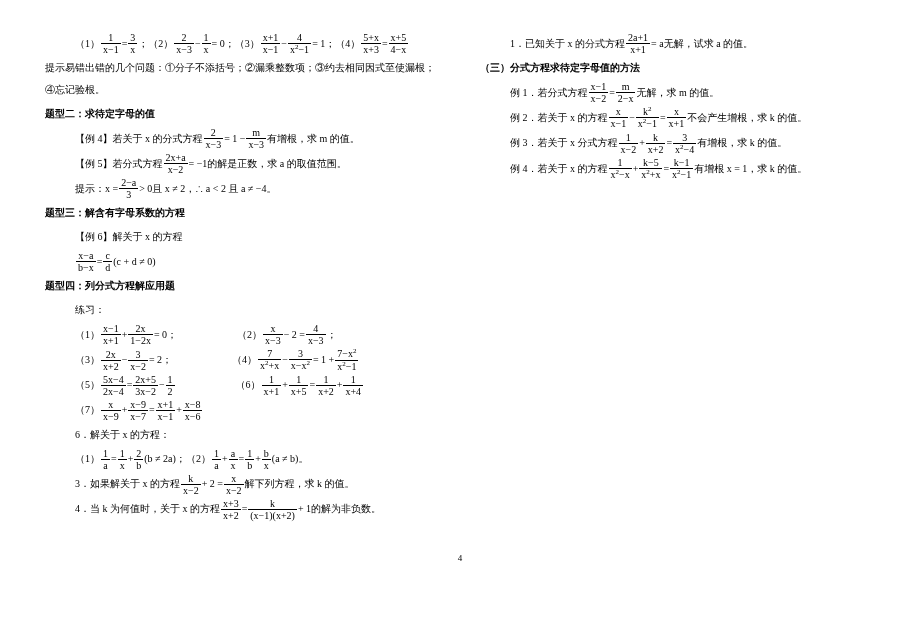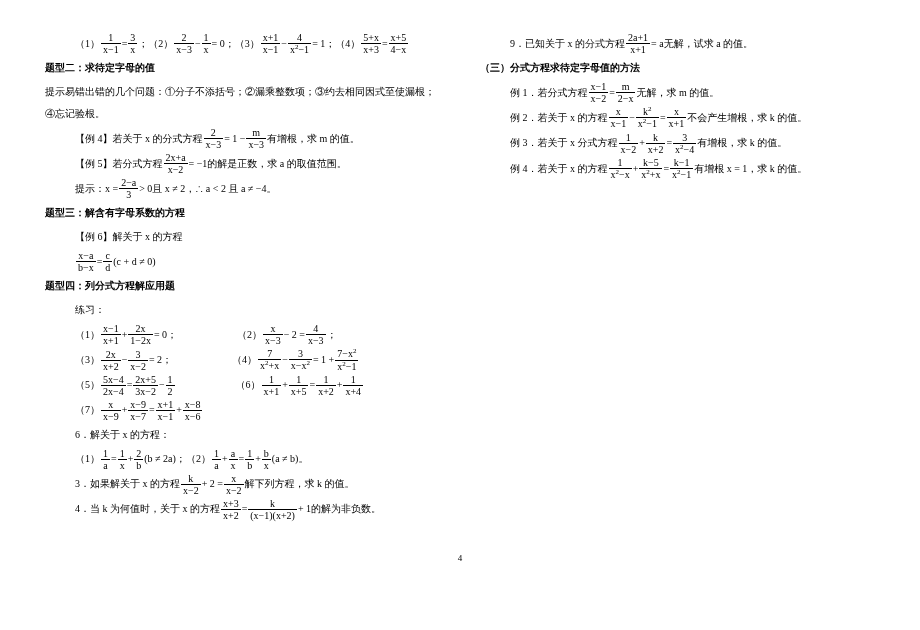--- a/index.html
+++ b/index.html
@@ -51,23 +51,23 @@
 <span>；（4）</span>
 <span class="frac">
           <span class="n">5+x</span>
           <span class="d">x+3</span>
         </span> = <span class="frac">
           <span class="n">x+5</span>
           <span class="d">4−x</span>
         </span>
 </div>
 
+<div class="line">提示易错出错的几个问题：①分子不添括号；②漏乘整数项；③约去相同因式至使漏根；④忘记验根。</div>
+
 <div class="line bold">题型二：求待定字母的值</div>
-
-<div class="line">提示易错出错的几个问题：①分子不添括号；②漏乘整数项；③约去相同因式至使漏根；④忘记验根。</div>
 
 <div class="line indent row">
 <span>【例 4】若关于 x 的分式方程</span>
 <span class="frac">
           <span class="n">2</span>
           <span class="d">x−3</span>
         </span> = 1 − <span class="frac">
           <span class="n">m</span>
           <span class="d">x−3</span>
         </span>
@@ -256,21 +256,21 @@
           <span class="d">(x−1)(x+2)</span>
         </span> + 1
 <span>的解为非负数。</span>
 </div>
 
 </div>
 
 <div class="col">
 
 <div class="line indent row">
-<span>9．已知关于 x 的分式方程</span>
+<span>1．已知关于 x 的分式方程</span>
 <span class="frac">
           <span class="n">2a+1</span>
           <span class="d">x+1</span>
         </span> = a
 <span>无解，试求 a 的值。</span>
 </div>
 
 <div class="line bold center">（三）分式方程求待定字母值的方法</div>
 
 <div class="line indent row">

